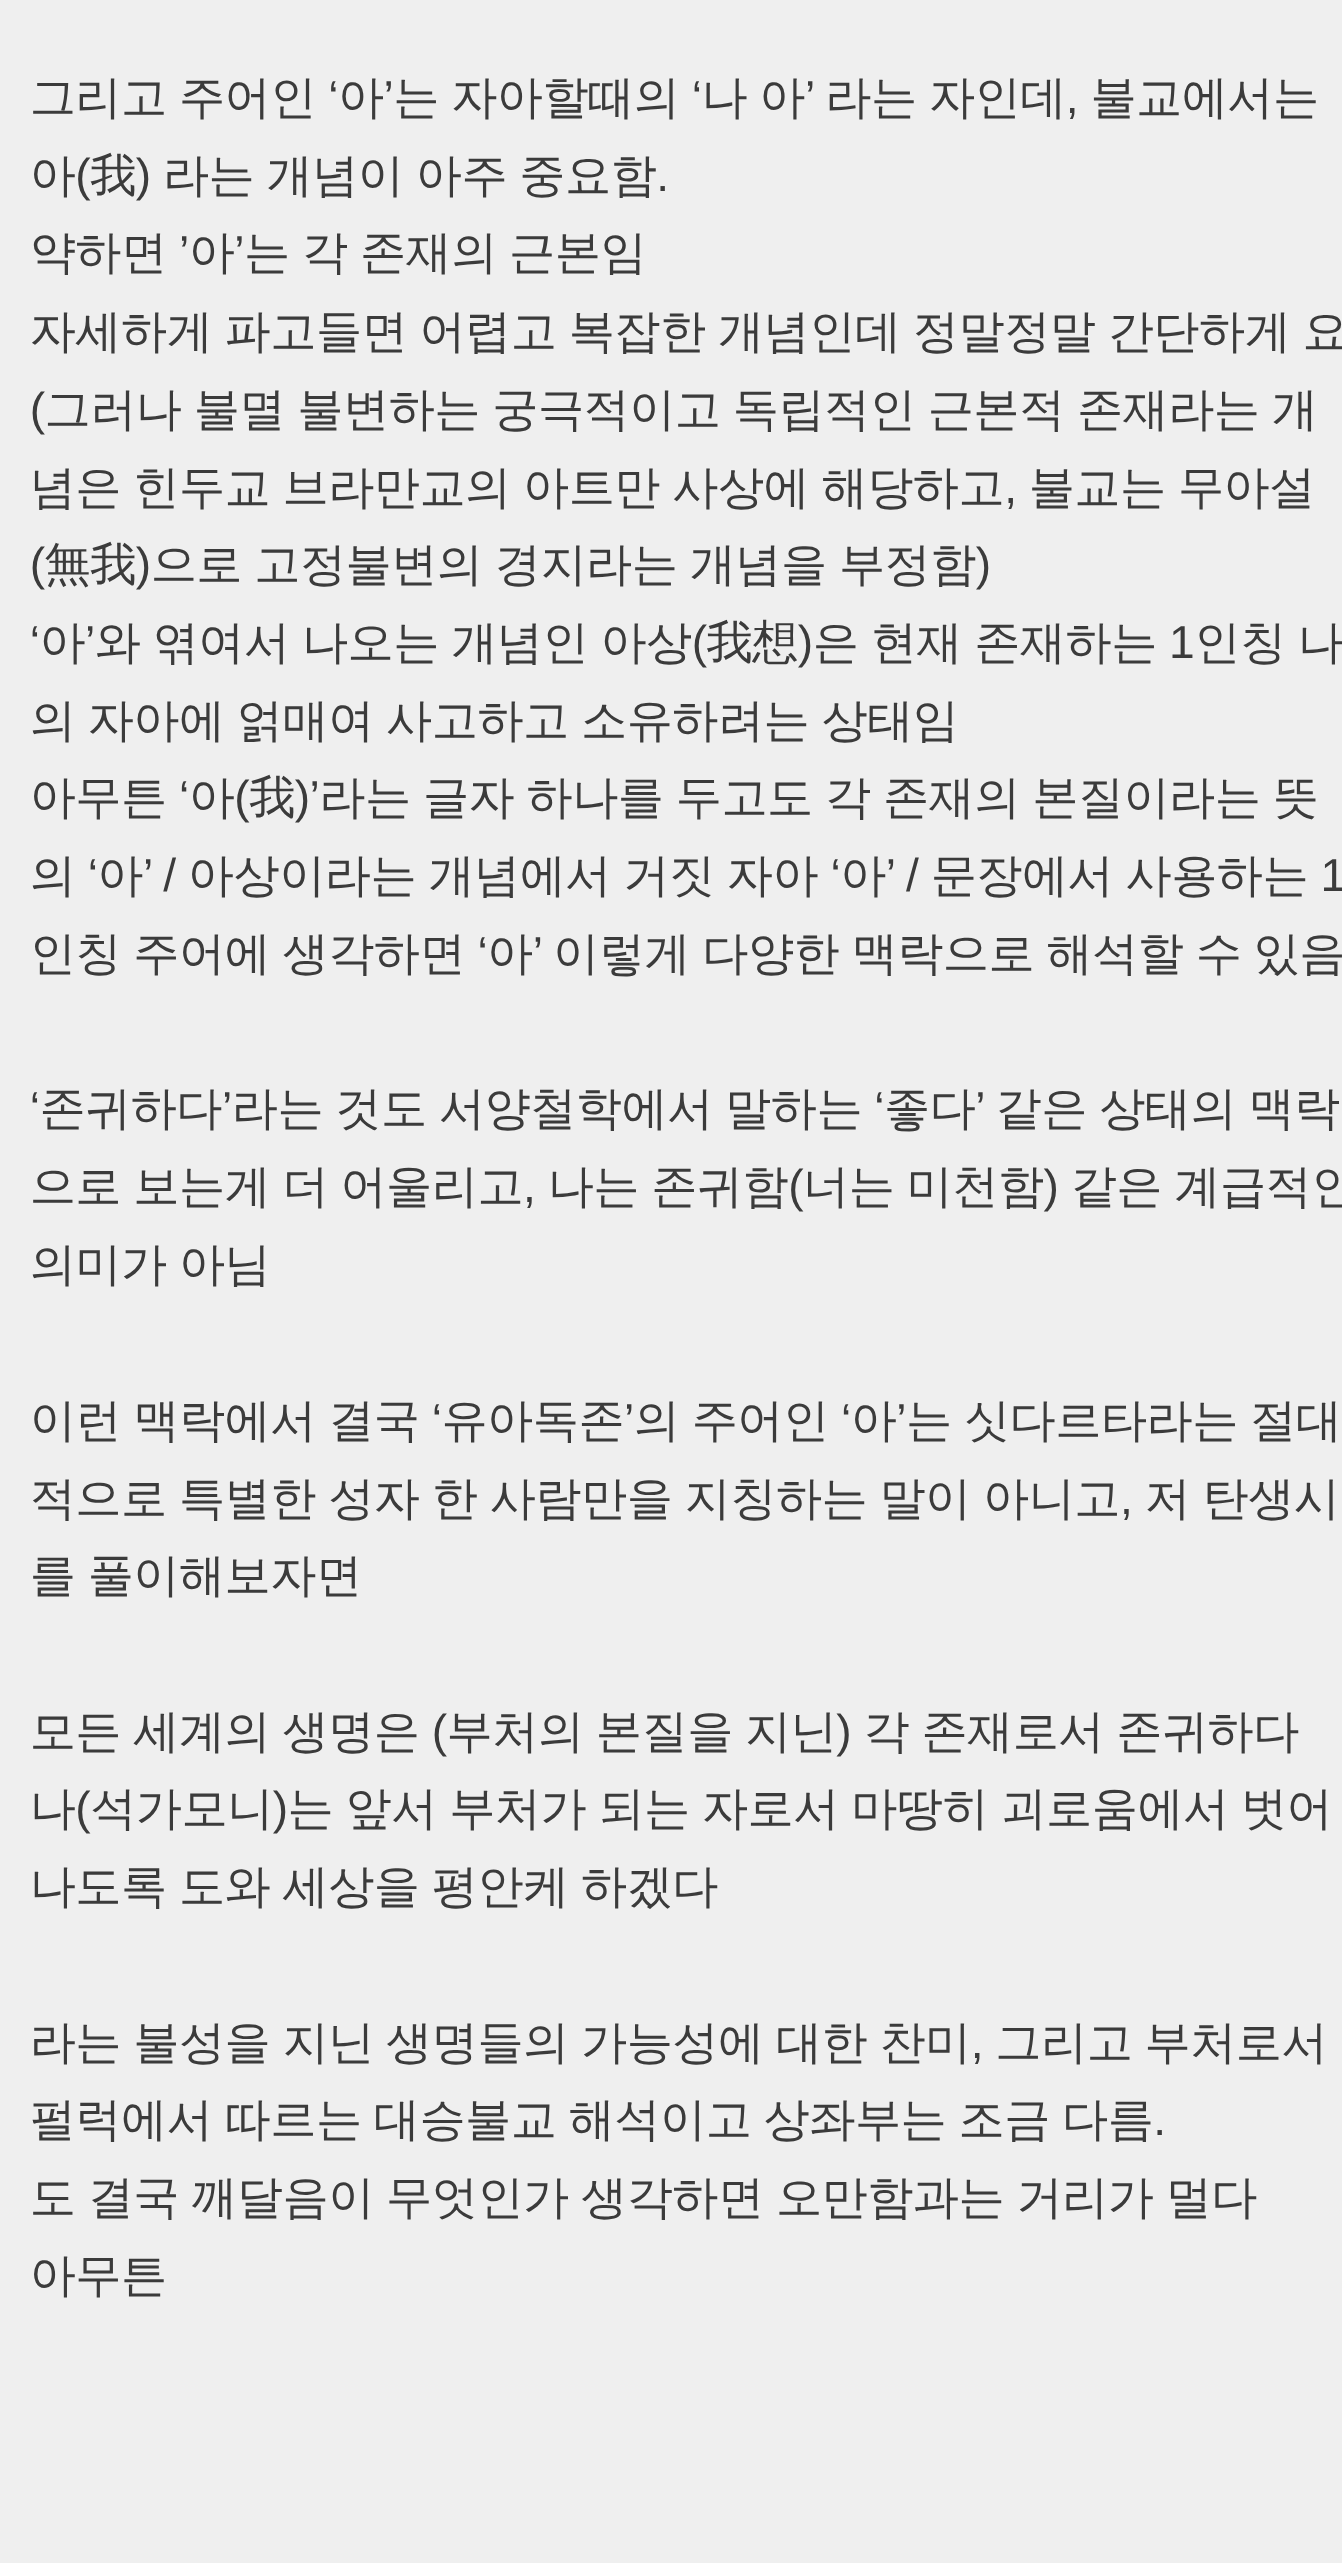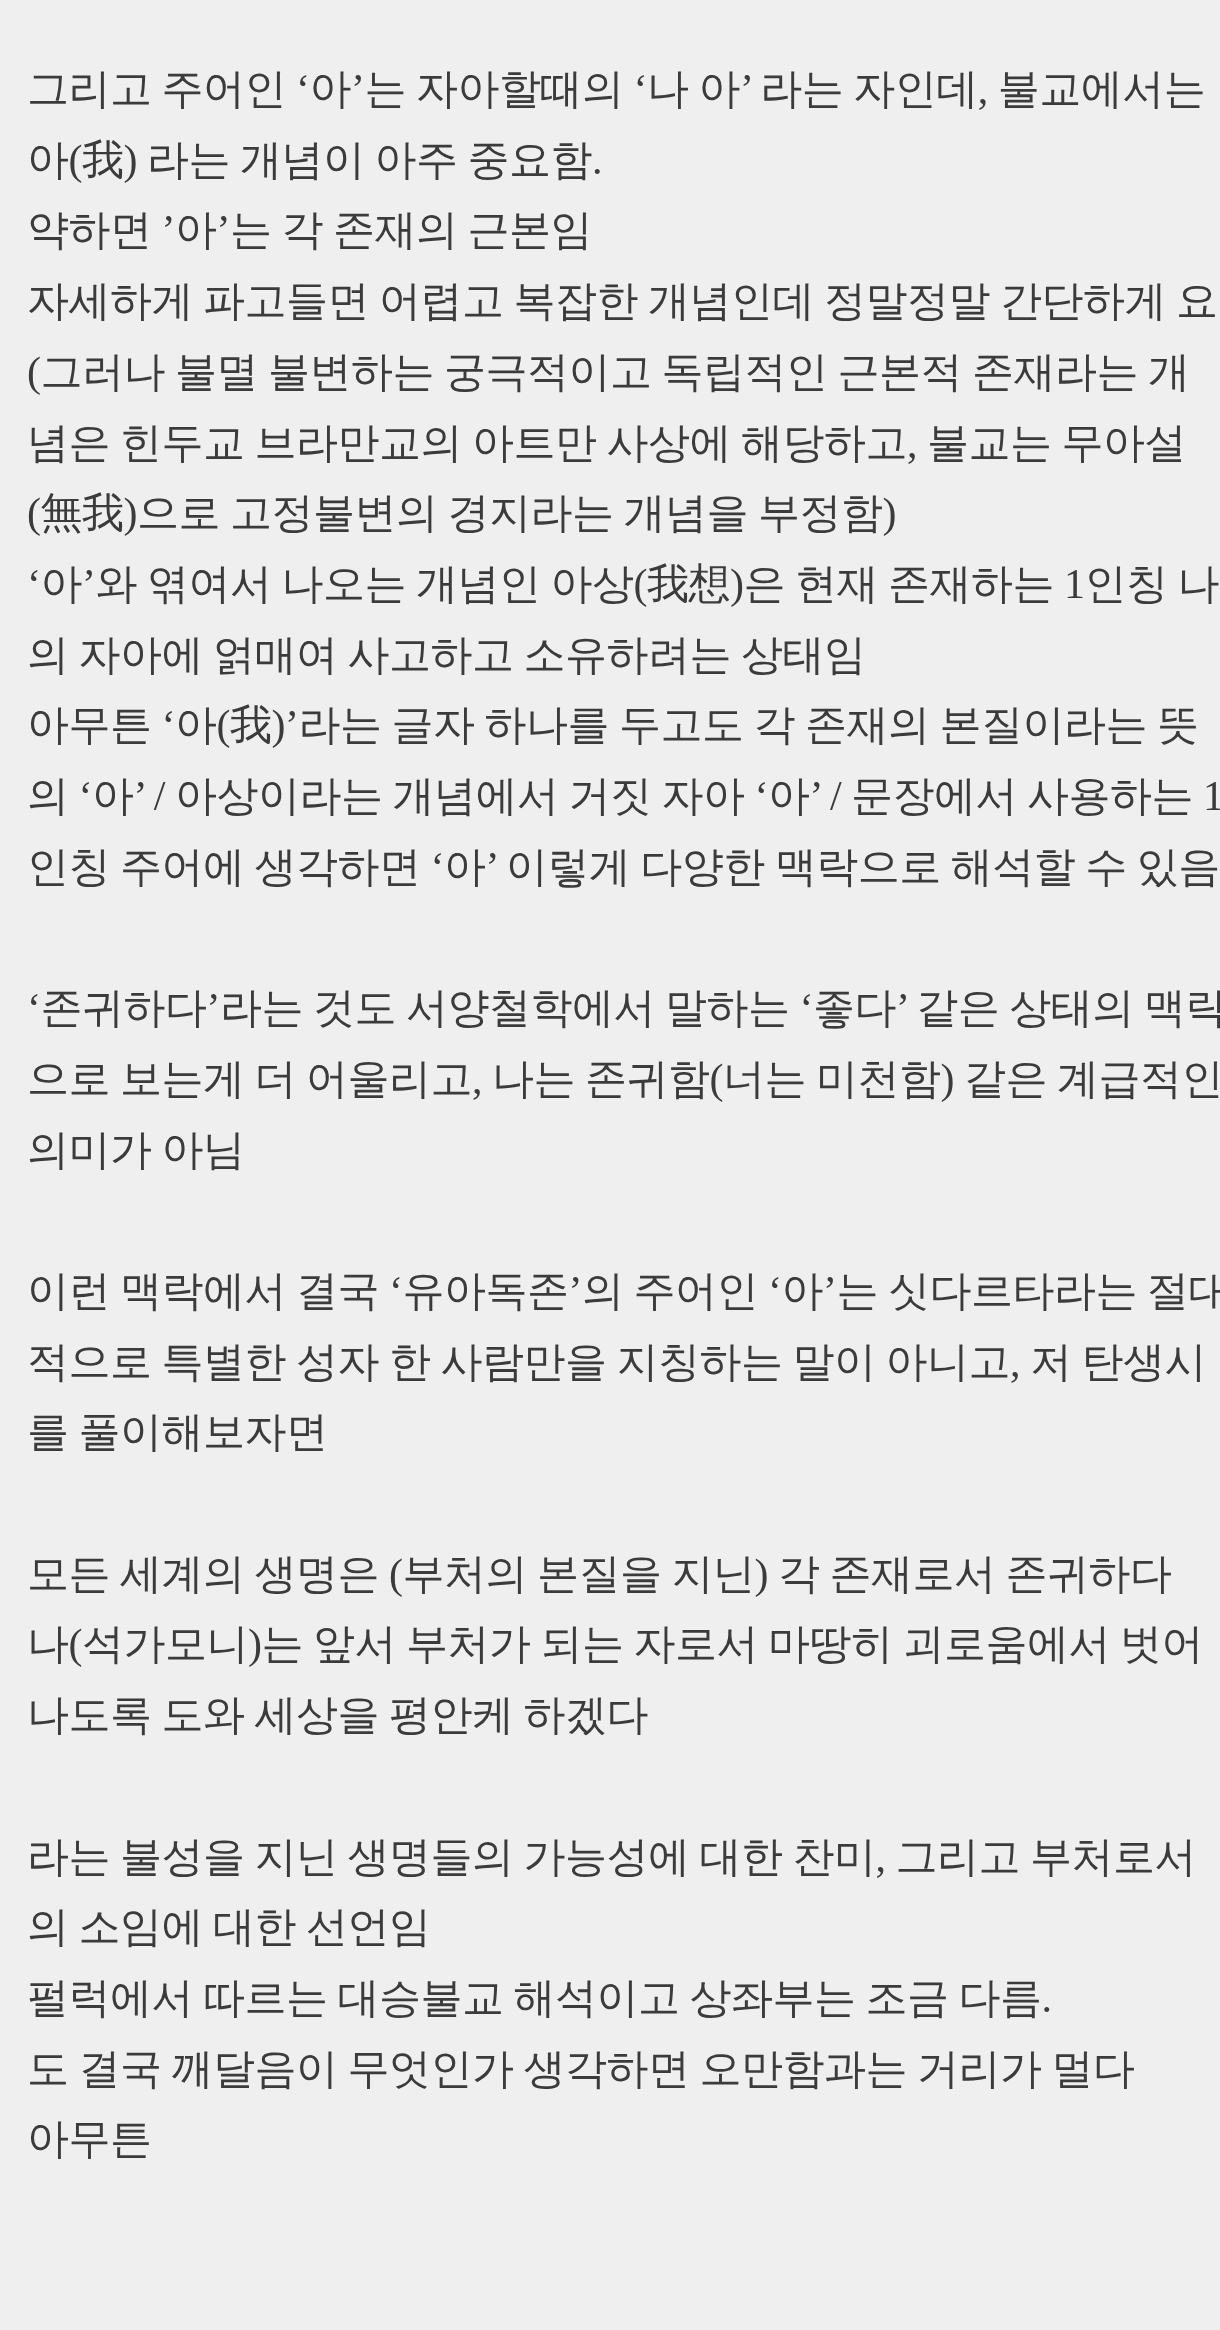--- a/index.html
+++ b/index.html
@@ -26,21 +26,21 @@
   }
   .line {
     min-height: 70.7px;
     white-space: nowrap;
   }
 </style>
 </head>
 <body style="background: rgb(239, 239, 239);">
 
 <div class="page" style="background: rgb(239, 239, 239);">
-  <div class="doc-text" style="color: rgb(59, 59, 59); font-family: Liberation Serif, serif;">
+  <div class="doc-text" style="color: rgb(59, 59, 59);">
       <div class="line">그리고 주어인 ‘아’는 자아할때의 ‘나 아’ 라는 자인데, 불교에서는</div>
       <div class="line">아(我) 라는 개념이 아주 중요함.</div>
       <div class="line">약하면 ’아’는 각 존재의 근본임</div>
       <div class="line">자세하게 파고들면 어렵고 복잡한 개념인데 정말정말 간단하게 요</div>
       <div class="line">(그러나 불멸 불변하는 궁극적이고 독립적인 근본적 존재라는 개</div>
       <div class="line">념은 힌두교 브라만교의 아트만 사상에 해당하고, 불교는 무아설</div>
       <div class="line">(無我)으로 고정불변의 경지라는 개념을 부정함)</div>
       <div class="line">‘아’와 엮여서 나오는 개념인 아상(我想)은 현재 존재하는 1인칭 나</div>
       <div class="line">의 자아에 얽매여 사고하고 소유하려는 상태임</div>
       <div class="line">아무튼 ‘아(我)’라는 글자 하나를 두고도 각 존재의 본질이라는 뜻</div>
@@ -53,18 +53,17 @@
       <div class="line"></div>
       <div class="line">이런 맥락에서 결국 ‘유아독존’의 주어인 ‘아’는 싯다르타라는 절대</div>
       <div class="line">적으로 특별한 성자 한 사람만을 지칭하는 말이 아니고, 저 탄생시</div>
       <div class="line">를 풀이해보자면</div>
       <div class="line"></div>
       <div class="line">모든 세계의 생명은 (부처의 본질을 지닌) 각 존재로서 존귀하다</div>
       <div class="line">나(석가모니)는 앞서 부처가 되는 자로서 마땅히 괴로움에서 벗어</div>
       <div class="line">나도록 도와 세상을 평안케 하겠다</div>
       <div class="line"></div>
       <div class="line">라는 불성을 지닌 생명들의 가능성에 대한 찬미, 그리고 부처로서</div>
-      <div class="line">의 소임에 대한 선언임</div>
       <div class="line">펄럭에서 따르는 대승불교 해석이고 상좌부는 조금 다름.</div>
       <div class="line">도 결국 깨달음이 무엇인가 생각하면 오만함과는 거리가 멀다</div>
       <div class="line">아무튼</div>
     </div>
 </div>
 
 </body></html>

